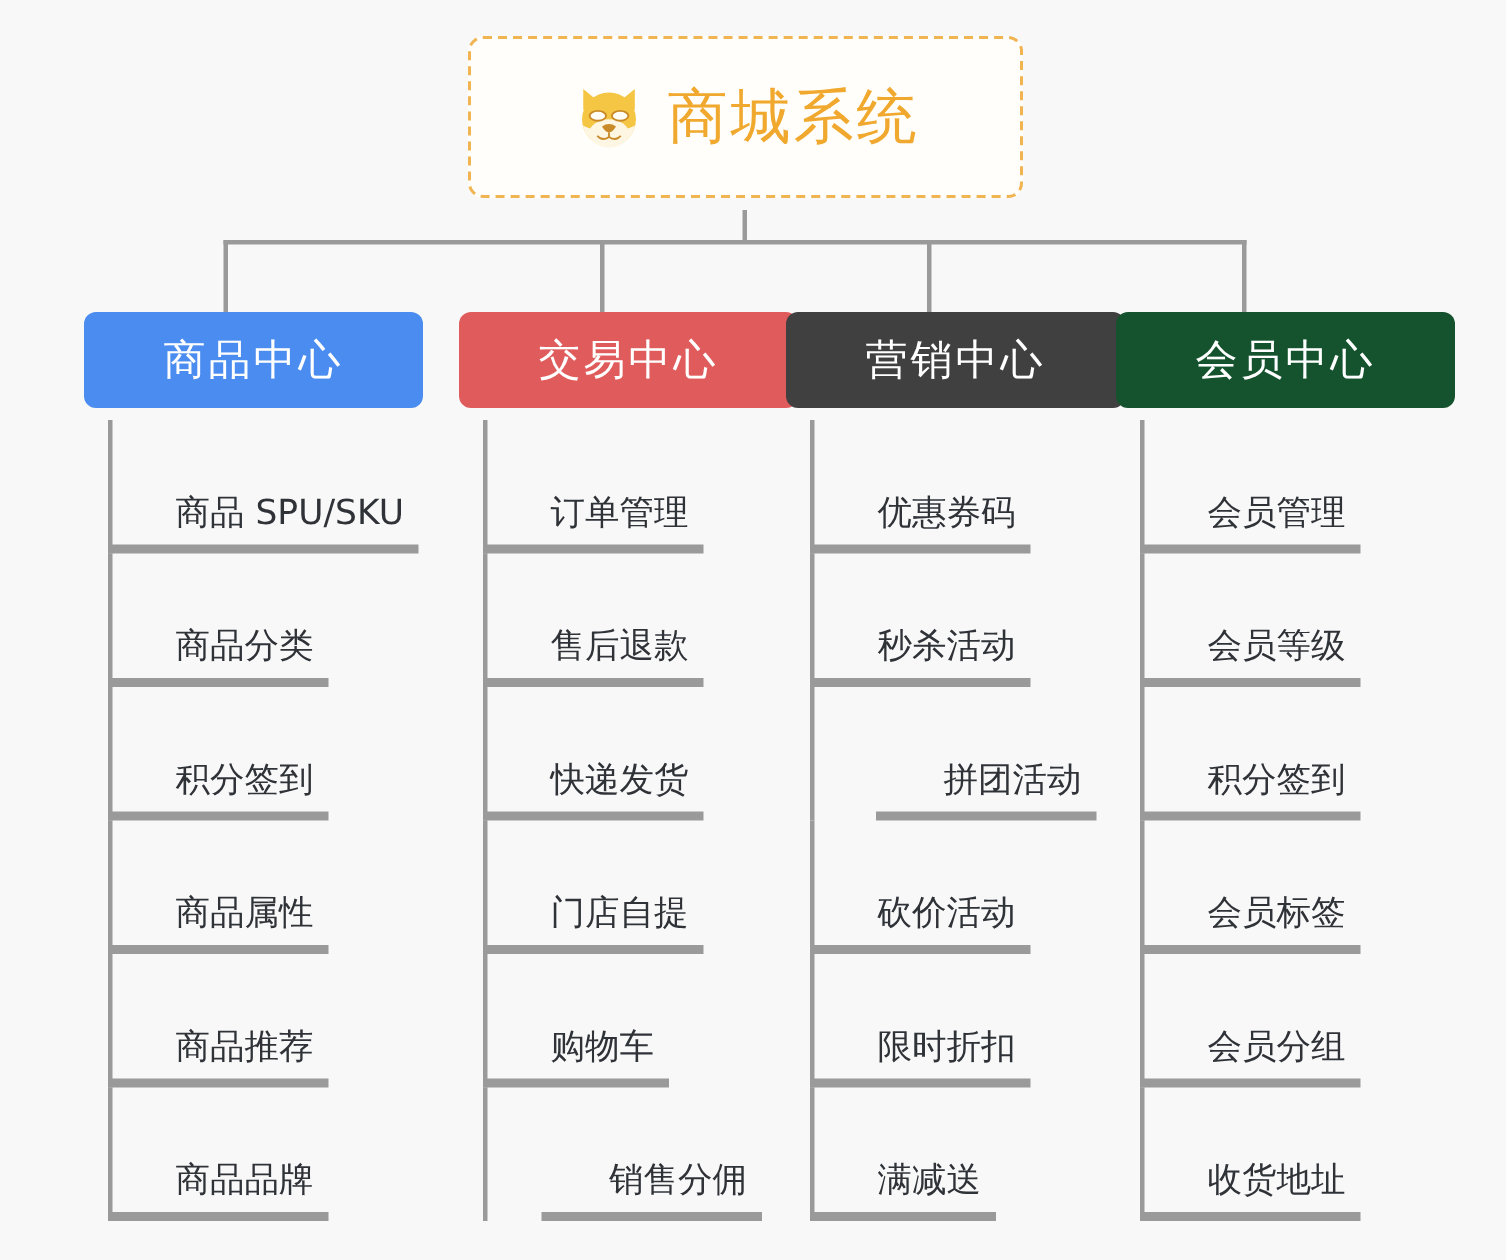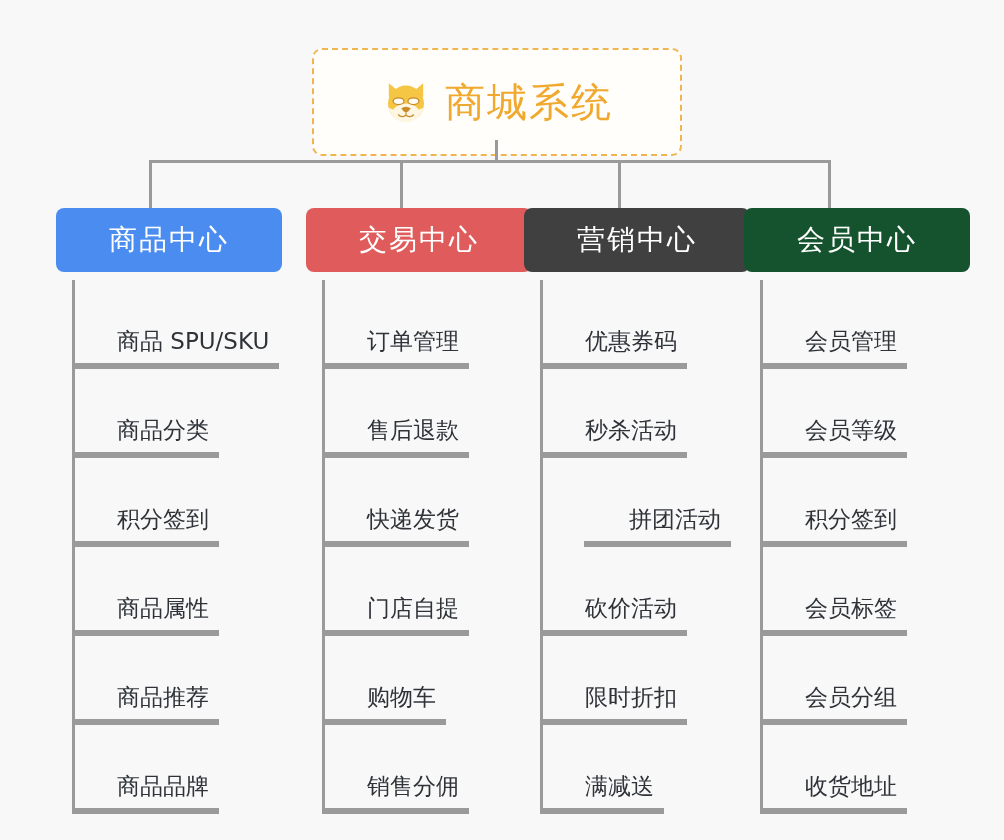--- a/index.html
+++ b/index.html
@@ -8,21 +8,21 @@
     background:#f8f8f8;
     font-family:"DejaVu Sans","Liberation Sans",sans-serif;
     overflow:hidden;
     position:relative;
   }
   #stage{position:relative;width:1004px;height:840px;}
 
   
   .root-node{
     position:absolute;
-    left:312px;top:48px;width:370px;height:108px;
+    left:312px;top:24px;width:370px;height:108px;
     background:#fffefb;
     border:2px dashed #f0b451;
     border-radius:10px;
     box-sizing:border-box;
     display:flex;align-items:center;justify-content:center;
     gap:14px;
   }
   .root-title{
     font-size:40px;color:#f0a92e;letter-spacing:2px;line-height:1;
     white-space:nowrap;
@@ -139,21 +139,21 @@
         </div>
       <div class="leaf" style="border-left-color: rgb(154, 154, 154);">
           <span class="leaf-inner" style="border-bottom-color: rgb(154, 154, 154);">快递发货</span>
         </div>
       <div class="leaf" style="border-left-color: rgb(154, 154, 154);">
           <span class="leaf-inner" style="border-bottom-color: rgb(154, 154, 154);">门店自提</span>
         </div>
       <div class="leaf" style="border-left-color: rgb(154, 154, 154);">
           <span class="leaf-inner" style="border-bottom-color: rgb(154, 154, 154); text-align: right;">购物车</span>
         </div>
-      <div class="leaf" style="border-left-color: rgb(154, 154, 154);">
+      <div class="leaf" style="border-left-color: rgb(154, 154, 154); padding-left: 39px;">
           <span class="leaf-inner" style="border-bottom-color: rgb(154, 154, 154);">销售分佣</span>
         </div>
     </div>
   </div>
 
   <div class="col" id="col-2">
     <div class="col-head" style="background: #404040;">
       <span>营销中心</span>
     </div>
     <div class="leaf-list">

